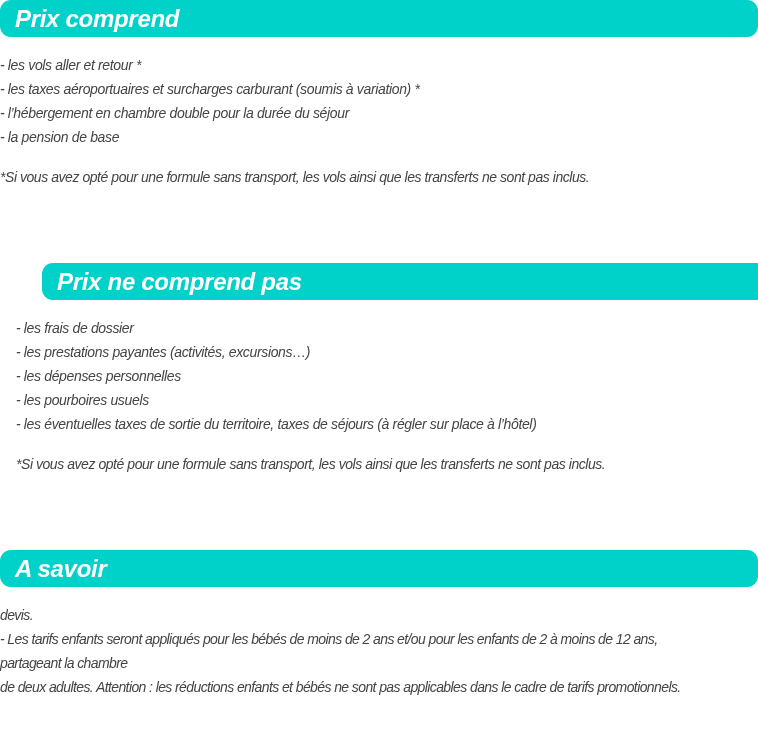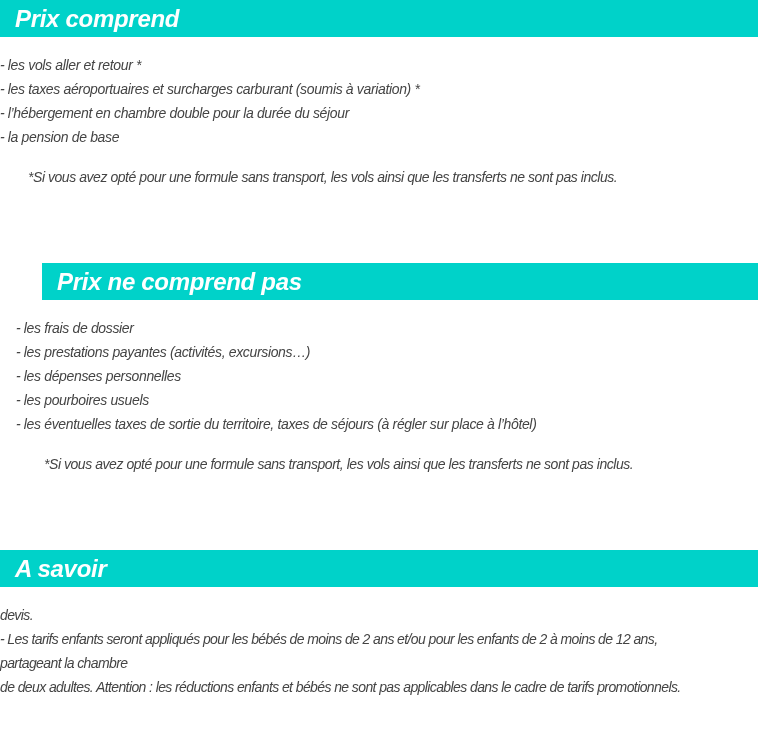--- a/index.html
+++ b/index.html
@@ -21,41 +21,41 @@
       height: 37px;
       background: #00d2c9;
       color: #ffffff;
       font-style: italic;
       font-weight: bold;
       font-size: 24px;
       line-height: 37px;
       padding-left: 15px;
       box-sizing: border-box;
       letter-spacing: -0.3px;
+      border-radius: 11px;
     }
     .content {
       position: absolute;
       left: 0;
       width: 758px;
       color: #444444;
       font-style: italic;
       font-size: 14px;
       letter-spacing: -0.35px;
     }
     .line {
       height: 24px;
       line-height: 24px;
       white-space: nowrap;
     }
     .note {
       height: 24px;
       line-height: 24px;
       white-space: nowrap;
       letter-spacing: -0.45px;
-      margin-left: 28px;
     }
     .para-line {
       height: 24px;
       line-height: 24px;
       white-space: nowrap;
       letter-spacing: -0.6px;
     }
   </style>
 </head>
 <body>

